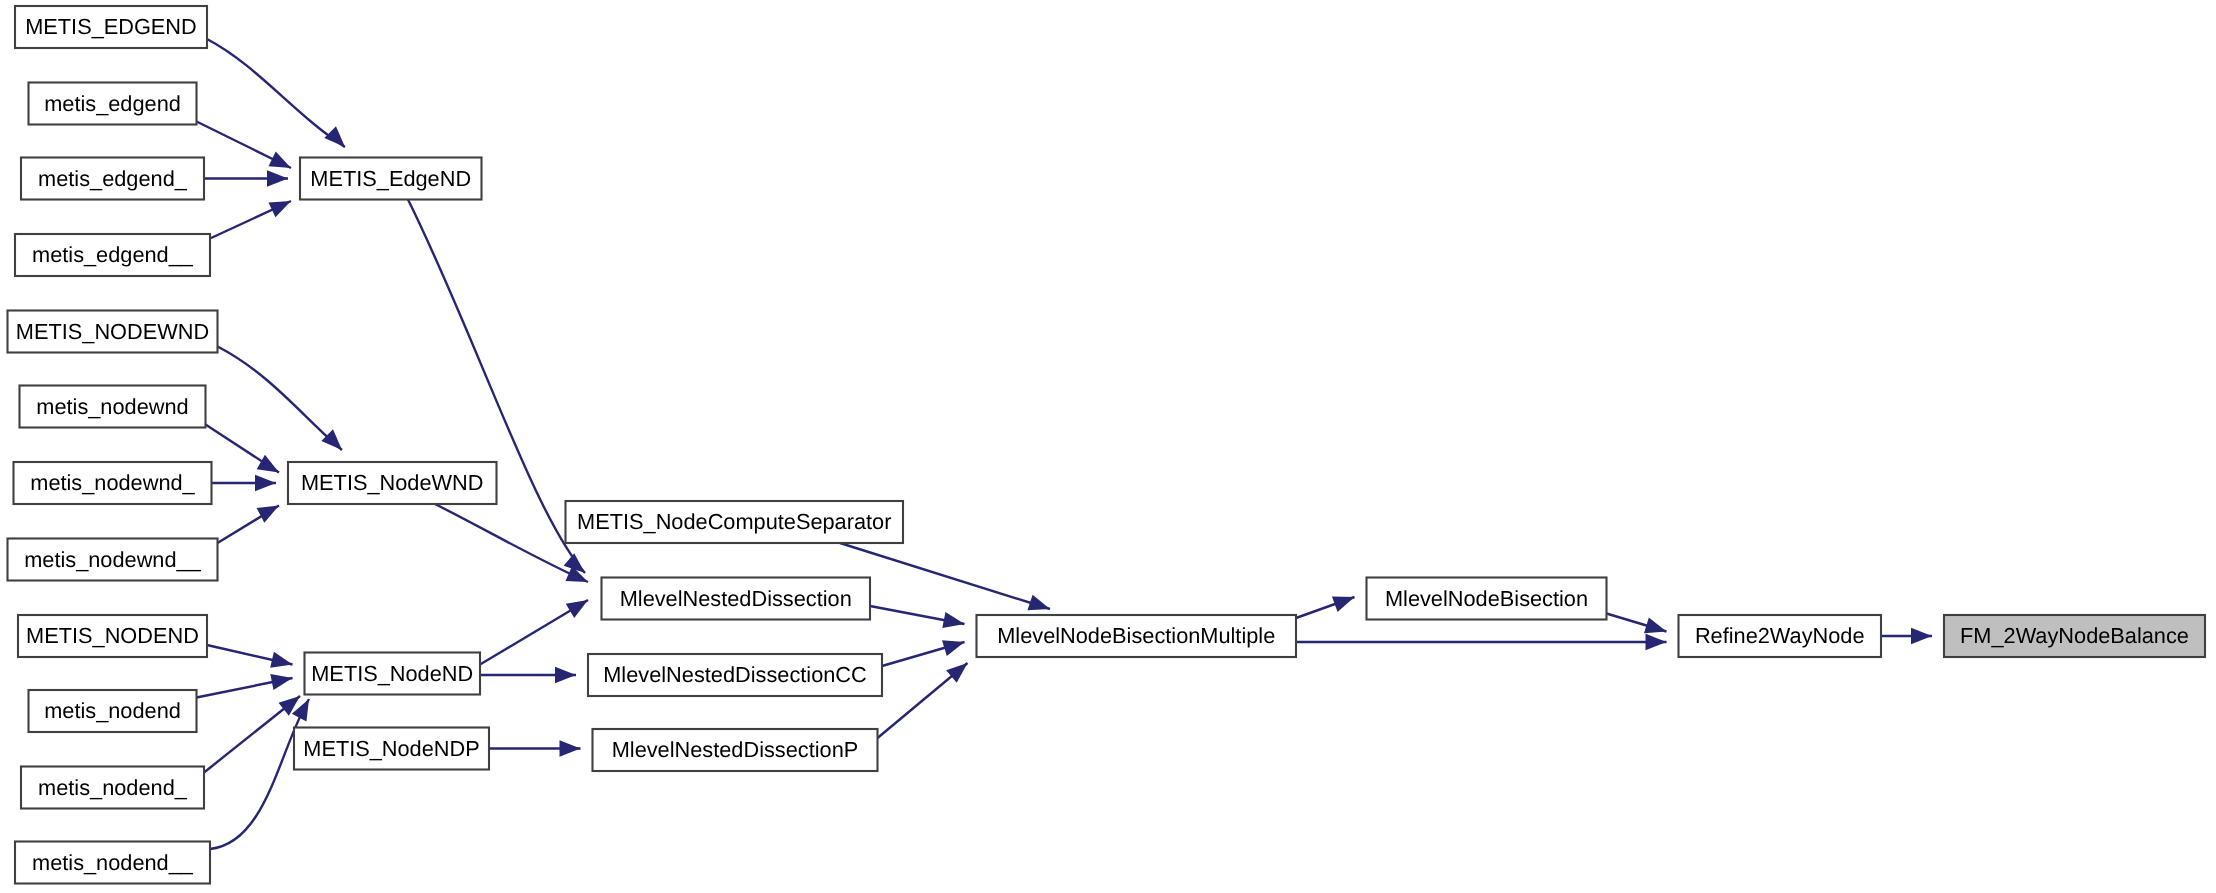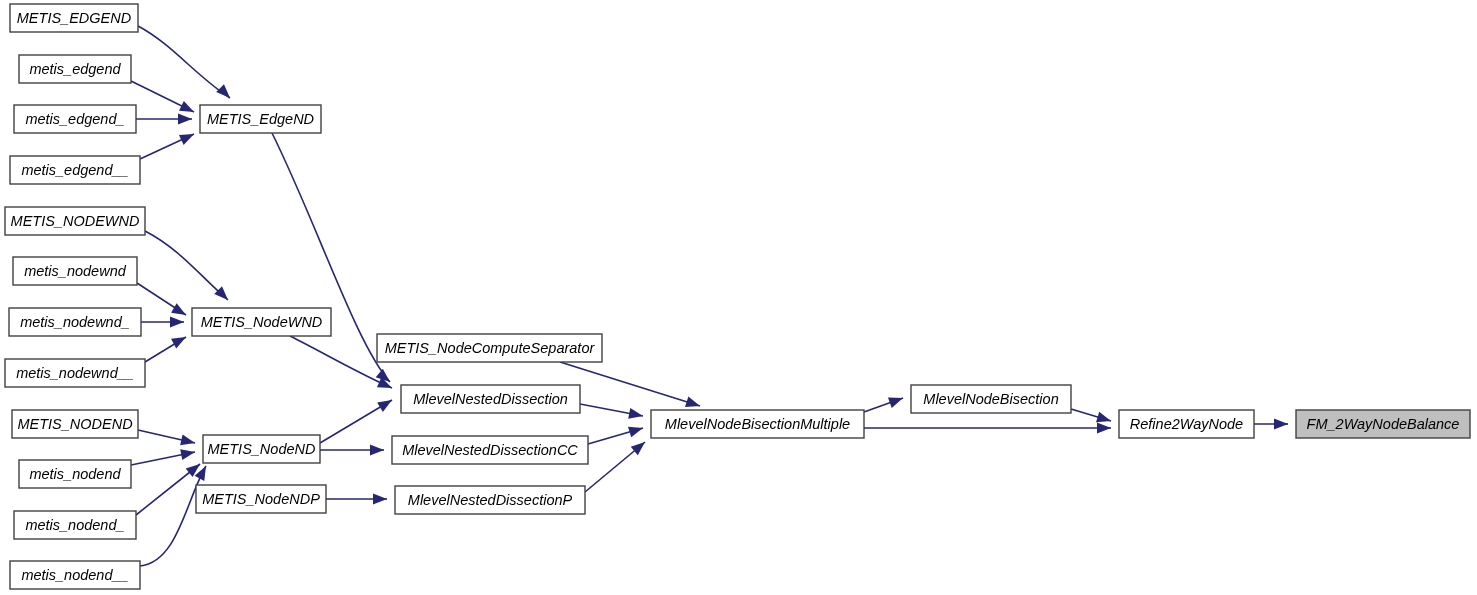--- a/index.html
+++ b/index.html
@@ -1,17 +1,17 @@
 <!DOCTYPE html>
 <html><head>
 <meta charset="utf-8">
 <style>
   html,body{margin:0;padding:0;background:#ffffff;}
   body{font-family:"Liberation Sans","DejaVu Sans",sans-serif;}
-  #graph-root{position:relative;width:1477px;height:595px;background:#ffffff;overflow:hidden;font-style:italic;}
+  #graph-root{position:relative;width:1477px;height:595px;background:#ffffff;overflow:hidden;}
   svg#callgraph{position:absolute;left:0;top:0;width:1477px;height:595px;display:block;}
   .node-box{fill:#ffffff;stroke:#404040;stroke-width:1.4;}
   .node-box.highlight{fill:#bfbfbf;}
   .node-label{font-family:"Liberation Sans","DejaVu Sans",sans-serif;font-size:14.5px;fill:#000000;text-anchor:middle;dominant-baseline:middle;}
   .edge{fill:none;stroke:#262673;stroke-width:1.6;}
   .arrowhead{fill:#262673;stroke:none;}
 </style>
 </head>
 <body>
 

